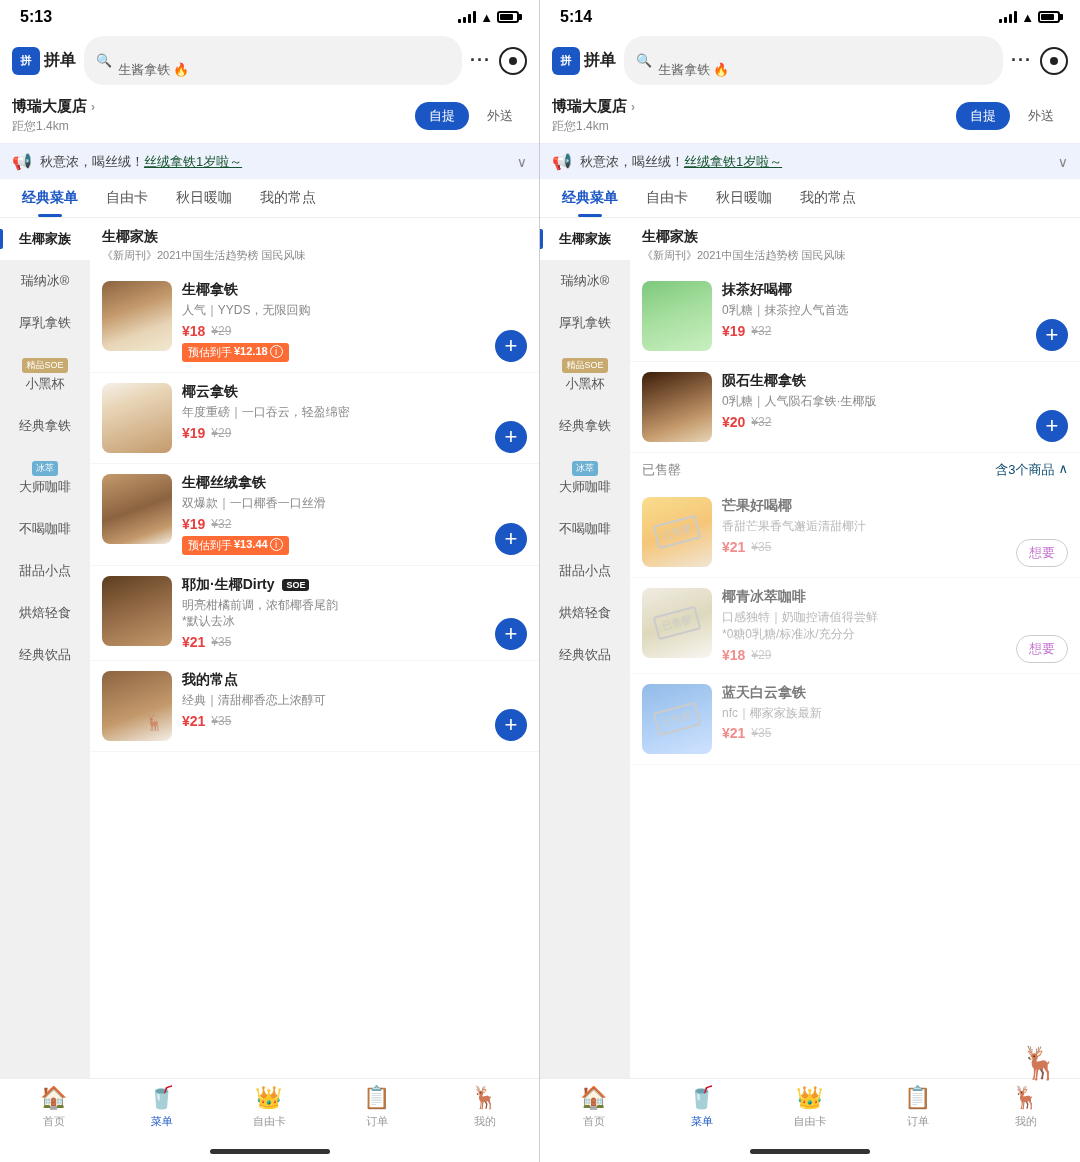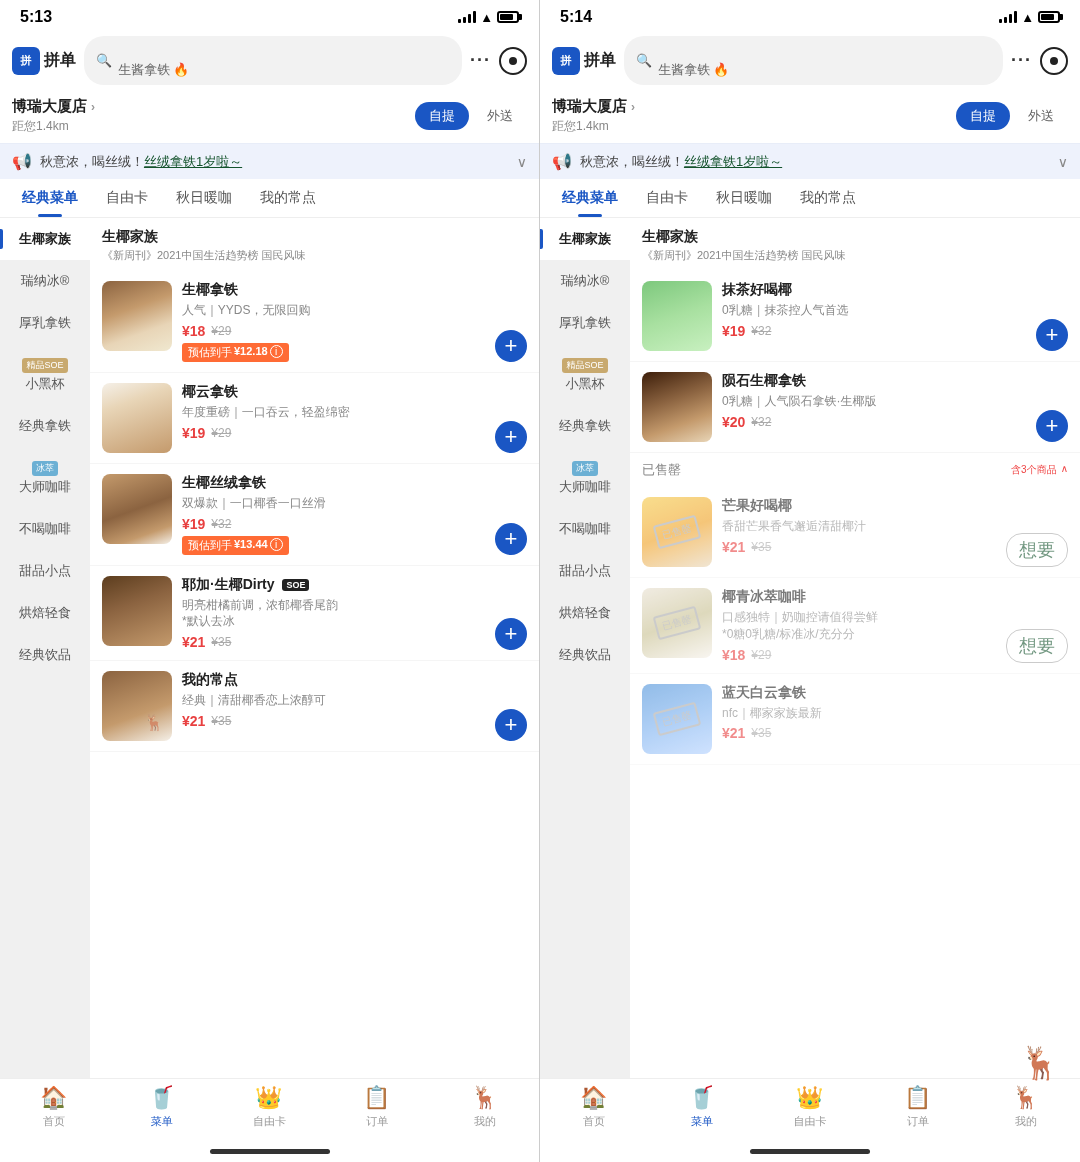--- a/index.html
+++ b/index.html
@@ -426,35 +426,35 @@
       justify-content: space-between;
       align-items: center;
       padding: 8px 12px;
       background: #fff;
     }
     .soldout-title {
       font-size: 13px;
       color: #888;
     }
     .soldout-count {
-      font-size: 10px;
-      color: #ef4444;
+      font-size: 13px;
+      color: #0c4a6e;
       display: flex;
       gap: 4px;
     }
     .product-item.soldout {
       opacity: 0.6;
     }
     .soldout-btn {
       border: 1px solid #aaa;
-      color: #14532d;
+      color: #a21caf;
       background: #fff;
       border-radius: 16px;
       padding: 4px 12px;
-      font-size: 18px;
+      font-size: 13px;
       align-self: flex-end;
       cursor: pointer;
       text-align: center;
     }
 
     
     .bottom-nav {
       background: #fff;
       border-top: 1px solid #eee;
       display: flex;

